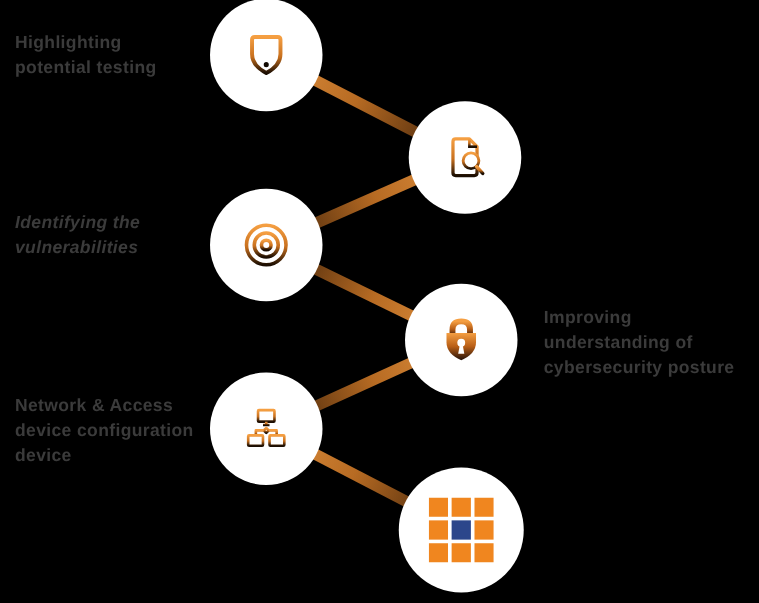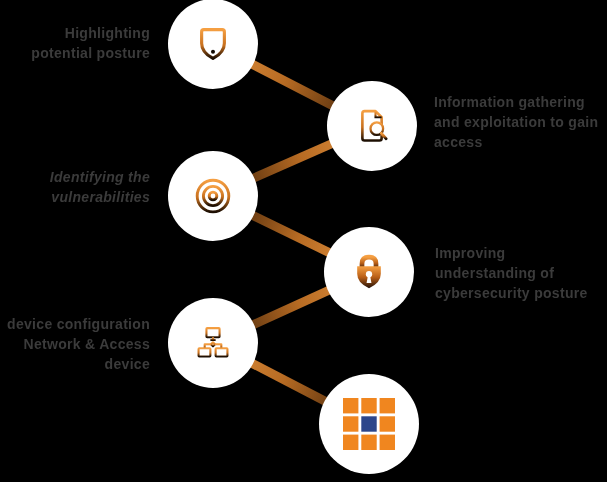--- a/index.html
+++ b/index.html
@@ -10,21 +10,21 @@
   .connectors{position:absolute;left:0;top:0;z-index:1;}
   .circle{
     position:absolute;width:90px;height:90px;border-radius:50%;
     background:#ffffff;z-index:2;display:flex;align-items:center;justify-content:center;
   }
   .circle.big{width:100px;height:100px;}
   .label{
     position:absolute;z-index:3;color:#3b3b3b;font-size:14px;line-height:20px;
     letter-spacing:0.3px;font-weight:600;
   }
-  .label.left{left:0;width:150px;text-align:right;}
+  .label.left{left:0;width:150px;text-align:left;padding-left:12px;}
   .label.right{width:174px;text-align:left;}
   .label span{display:block;}
 </style>
 </head>
 <body>
 
 <div class="canvas">
 
   <svg class="connectors" width="607" height="482">
     <defs>
@@ -163,39 +163,34 @@
         <rect x="0" y="38" width="16" height="16"></rect>
           <rect x="19" y="38" width="16" height="16"></rect>
           <rect x="38" y="38" width="16" height="16"></rect>
       </g>
       <rect x="19" y="19" width="16" height="16" fill="#2c468b"></rect>
     </svg>
   </div>
 
   <div class="label left" style="top:23px;">
     <span>Highlighting</span>
-    <span>potential posture</span>
+    <span>potential testing</span>
   </div>
 
-  <div class="label right" style="left:434px;top:92px;">
-    <span>Information gathering</span>
-    <span>and exploitation to gain</span>
-    <span>access</span>
-  </div>
 
   <div class="label left" style="top:167px;font-style:italic;">
     <span>Identifying the</span>
     <span>vulnerabilities</span>
   </div>
 
   <div class="label right" style="left:435px;top:243px;">
     <span>Improving</span>
     <span>understanding of</span>
     <span>cybersecurity posture</span>
   </div>
 
   <div class="label left" style="top:314px;">
+    <span>Network &amp; Access</span>
     <span>device configuration</span>
-    <span>Network &amp; Access</span>
     <span>device</span>
   </div>
 
 </div>
 
 </body></html>

